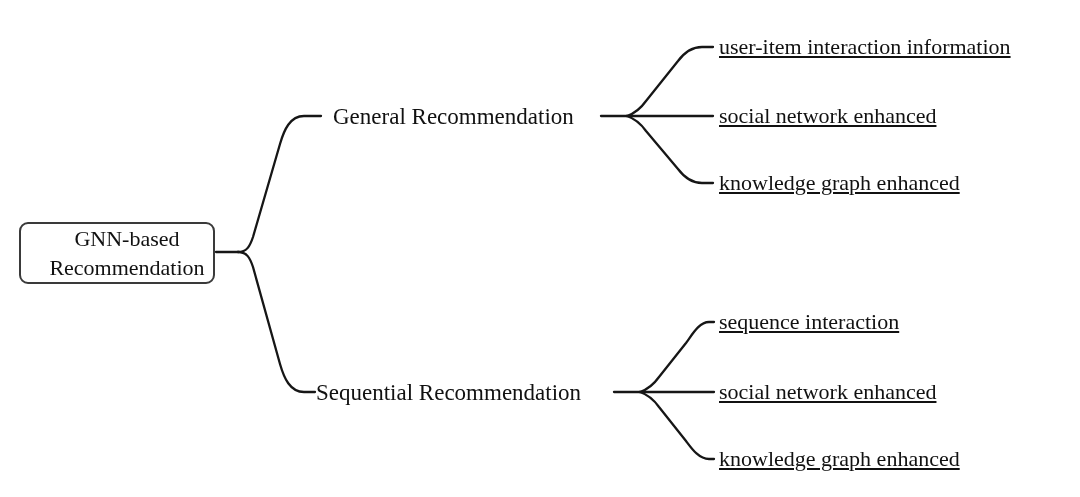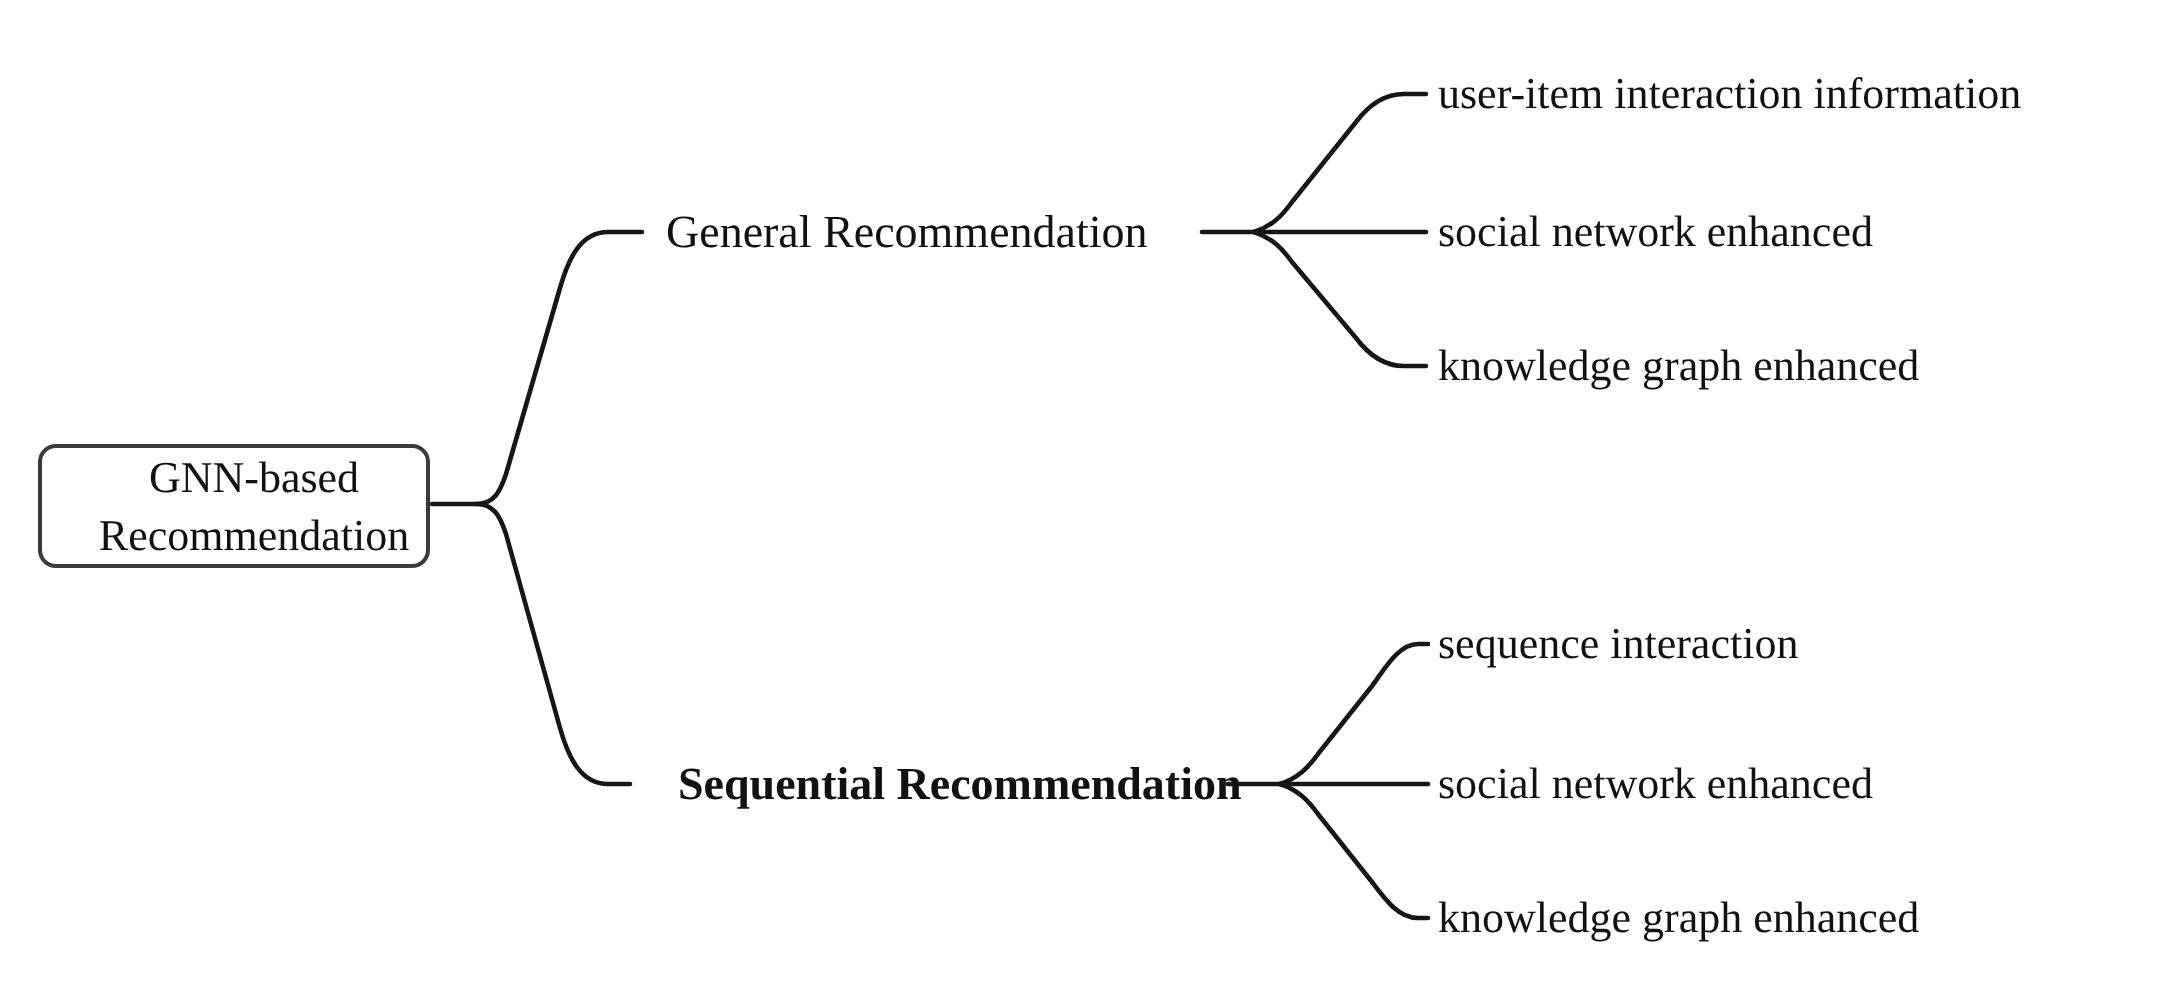--- a/index.html
+++ b/index.html
@@ -53,21 +53,21 @@
     width: 180px;
   }
   .node-label {
     position: absolute;
     transform: translateY(-50%);
     white-space: nowrap;
     font-size: 23px;
     line-height: 1;
   }
   .branch-label { font-size: 23px; }
-  .leaf-label   { font-size: 22px; }
+  .leaf-label   { font-size: 22px; text-decoration: underline; }
 </style>
 </head>
 <body>
 
 <div class="canvas">
 
   <svg class="connectors" viewBox="0 0 1080 497" aria-hidden="true">
 
     <path d="M216 252 H238"></path>
     <path d="M238 252 C247 252 250 246 253 237 L280 144 C284 130 290 116 304 116 H321"></path>
@@ -83,21 +83,21 @@
     <path d="M640 392 H714"></path>
     <path d="M640 392 C649 395 654 400 659 407 L686 441 C692 449 699 459 709 459 H714"></path>
   </svg>
 
   <div class="root-node">
     <span class="root-label">GNN-based Recommendation</span>
   </div>
 
   <div class="node-label branch-label" style="left:333px; top:116px;text-align:right;">General Recommendation</div>
 
-  <div class="node-label branch-label" style="left:339px; top:392px;font-weight:bold;">Sequential Recommendation</div>
+  <div class="node-label branch-label" style="left:316px; top:392px;">Sequential Recommendation</div>
 
   <div class="node-label leaf-label" style="left:719px; top:47px;">user-item interaction information</div>
 
   <div class="node-label leaf-label" style="left:719px; top:116px;">social network enhanced</div>
 
   <div class="node-label leaf-label" style="left:719px; top:183px;">knowledge graph enhanced</div>
 
   <div class="node-label leaf-label" style="left:719px; top:322px;">sequence interaction</div>
 
   <div class="node-label leaf-label" style="left:719px; top:392px;">social network enhanced</div>

